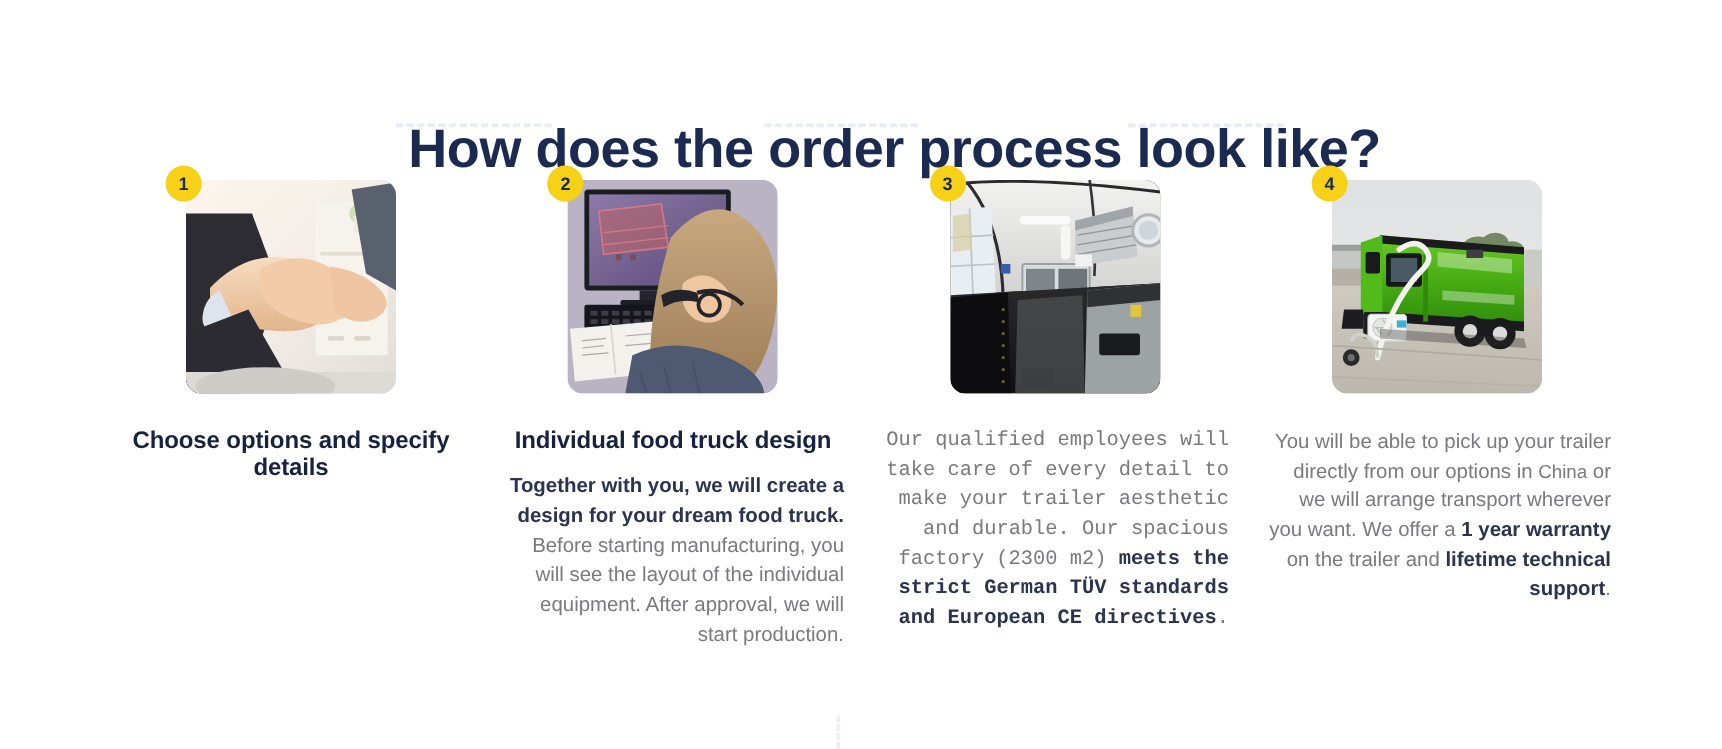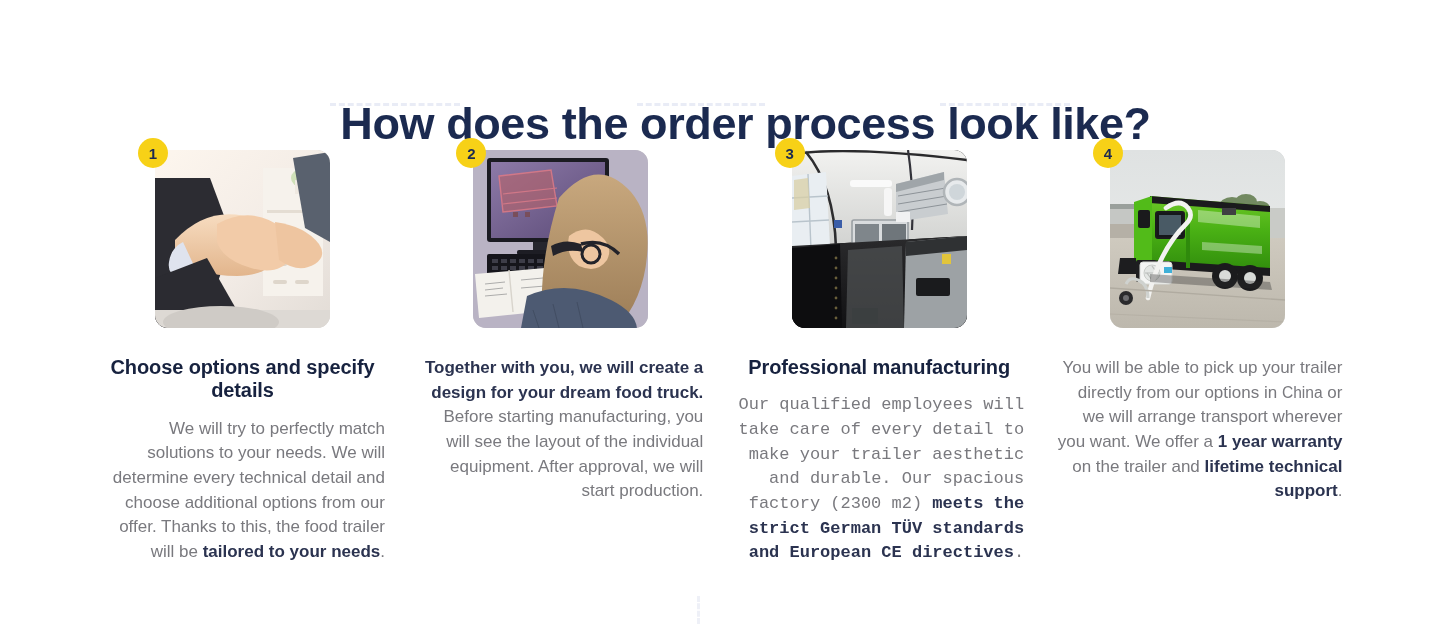--- a/index.html
+++ b/index.html
@@ -189,21 +189,20 @@
           <path d="M62 74 q36 -20 68 6 q16 12 6 28 q-12 18 -40 10 q-28 -8 -34 -26 Z" fill="#f2cba8"></path>
           <path d="M120 72 q30 4 44 22 q8 12 -4 20 q-16 10 -36 -4 Z" fill="#eec5a0"></path>
           <path d="M28 92 q-12 6 -14 20 q-2 12 10 16 l18 -6 Z" fill="#dfe3ee"></path>
           <path d="M0 128 L52 108 L92 178 L0 178 Z" fill="#2b2b31"></path>
           <rect x="0" y="160" width="175" height="18" fill="#ddd9d4"></rect>
           <ellipse cx="66" cy="172" rx="58" ry="16" fill="#cfcbc6"></ellipse>
         </svg>
       </div>
     </div>
     <h3 class="step-title">Choose options and specify details</h3>
-    <p class="step-body"><span>We will try to perfectly match solutions to your needs. We will determine every technical detail and choose additional options from our offer. Thanks to this, the food trailer will be </span><b>tailored to your needs</b><span>.</span></p>
   </div>
 
   <div class="step step-2">
     <div class="photo-wrap">
       <div class="badge">2</div>
       <div class="photo">
         <svg viewBox="0 0 175 178" preserveAspectRatio="none" aria-hidden="true">
           <defs>
             <linearGradient id="scr2" x1="0" y1="0" x2="1" y2="1">
               <stop offset="0%" stop-color="#8d7aa8"></stop>
@@ -259,20 +258,21 @@
           <circle cx="118" cy="104" r="9" fill="none" stroke="#23232a" stroke-width="3"></circle>
           <path d="M54 146 q40 -18 84 4 q24 12 26 28 L48 178 Z" fill="#4d5a72"></path>
           <g stroke="#3b4659" stroke-width="1" opacity="0.6">
             <path d="M60 160 L66 178"></path>
               <path d="M80 154 L86 178"></path>
               <path d="M104 152 L110 178"></path>
           </g>
         </svg>
       </div>
     </div>
+    <h3 class="step-title">Individual food truck design</h3>
     <p class="step-body"><b>Together with you, we will create a design for your dream food truck.</b><span> Before starting manufacturing, you will see the layout of the individual equipment. After approval, we will start production.</span></p>
   </div>
 
   <div class="step step-3">
     <div class="photo-wrap">
       <div class="badge">3</div>
       <div class="photo">
         <svg viewBox="0 0 175 178" preserveAspectRatio="none" aria-hidden="true">
           <defs>
             <linearGradient id="ceil3" x1="0" y1="0" x2="0" y2="1">
@@ -325,21 +325,20 @@
           </g>
           <path d="M114 92 L175 86 L175 178 L112 178 Z" fill="#9da2a5"></path>
           <path d="M114 92 L175 86 L175 100 L114 106 Z" fill="#2f3133"></path>
           <rect x="124" y="128" width="34" height="18" rx="2" fill="#1a1b1d"></rect>
           <rect x="150" y="104" width="9" height="10" fill="#e2c53c"></rect>
           <path d="M56 100 L110 96 L112 178 L54 178 Z" fill="#4d5052" opacity="0.75"></path>
           <rect x="60" y="158" width="26" height="16" fill="#3b3e40" opacity="0.8"></rect>
         </svg>
       </div>
     </div>
-    <h3 class="step-title">Professional manufacturing</h3>
     <p class="step-body"><span>Our qualified employees will take care of every detail to make your trailer aesthetic and durable. Our spacious factory (2300 m2) </span><b>meets the strict German TÜV standards and European CE directives</b><span>.</span></p>
   </div>
 
   <div class="step step-4">
     <div class="photo-wrap">
       <div class="badge">4</div>
       <div class="photo">
         <svg viewBox="0 0 175 178" preserveAspectRatio="none" aria-hidden="true">
           <defs>
             <linearGradient id="sky4" x1="0" y1="0" x2="0" y2="1">

